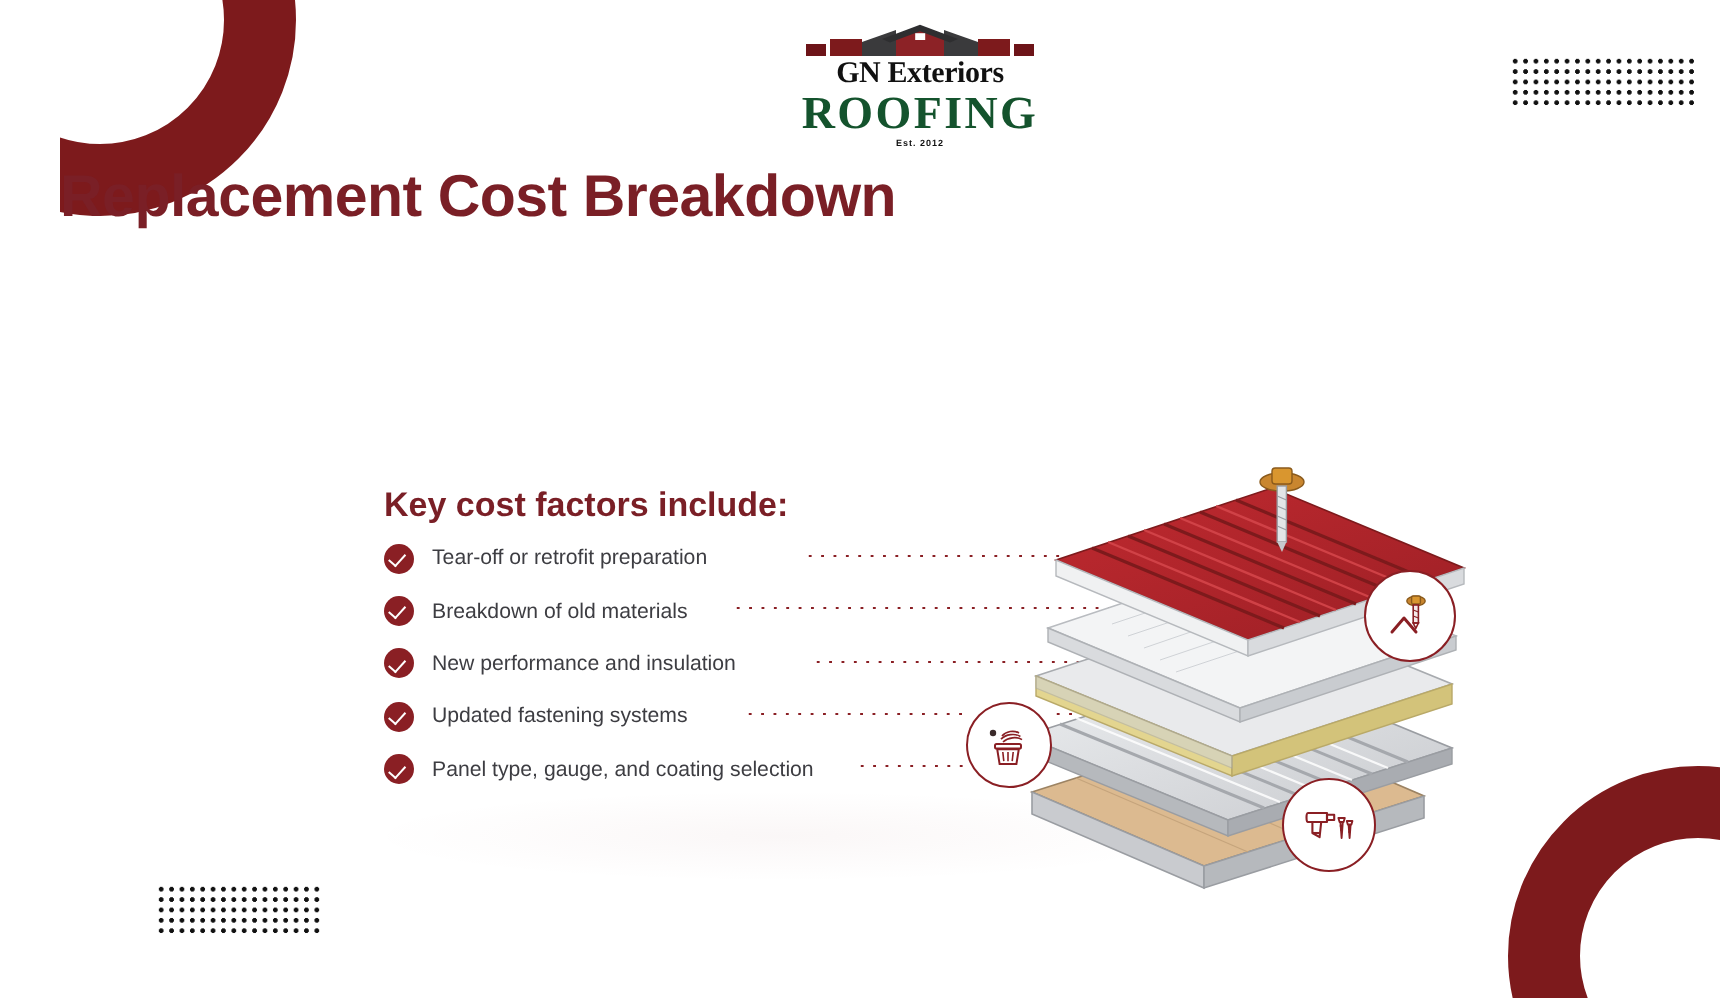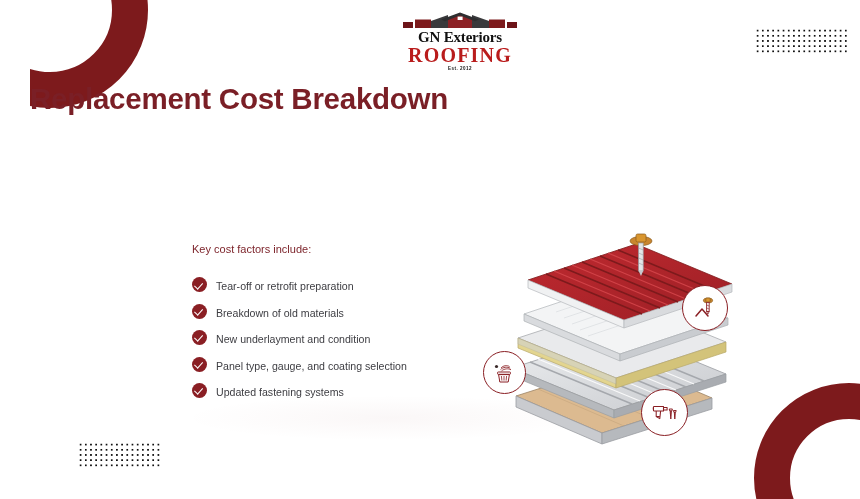--- a/index.html
+++ b/index.html
@@ -89,23 +89,23 @@
   .logo-roof svg { display: block; }
   .logo-line1 {
     font-size: 15px;
     font-weight: bold;
     color: #111111;
     letter-spacing: -0.2px;
     line-height: 1;
     font-family: "Liberation Serif", serif;
   }
   .logo-line2 {
-    font-size: 20px;
+    font-size: 23px;
     font-weight: bold;
-    color: #b91c1c;
+    color: #14532d;
     letter-spacing: 1.2px;
     line-height: 1.05;
     font-family: "Liberation Serif", serif;
   }
   .logo-est {
     font-size: 4.5px;
     font-weight: bold;
     color: #111111;
     letter-spacing: 0.5px;
     margin-top: 0px;
@@ -133,34 +133,34 @@
     width: 356px;
     color: #3d3d42;
     font-size: 10.4px;
     line-height: 1.62;
   }
   .keyline {
     position: absolute;
     left: 162px;
     top: 243px;
     color: #7a1f26;
-    font-size: 11px;
-    font-weight: normal;
+    font-size: 17px;
+    font-weight: bold;
   }
 
   
   .bullets {
     position: absolute;
     left: 162px;
     top: 266px;
     width: 300px;
   }
   .bullet {
     display: flex;
-    align-items: flex-end;
+    align-items: center;
     height: 26.4px;
   }
   .check {
     width: 15px;
     height: 15px;
     border-radius: 50%;
     background: #8a1f24;
     flex: 0 0 auto;
     position: relative;
     margin-right: 9px;
@@ -271,29 +271,29 @@
     <div class="bullet">
       <span class="check"></span>
       <span class="bullet-label">Tear-off or retrofit preparation</span>
     </div>
     <div class="bullet">
       <span class="check"></span>
       <span class="bullet-label">Breakdown of old materials</span>
     </div>
     <div class="bullet">
       <span class="check"></span>
-      <span class="bullet-label">New underlayment and condition</span>
+      <span class="bullet-label">New performance and insulation</span>
+    </div>
+    <div class="bullet">
+      <span class="check"></span>
+      <span class="bullet-label">Updated fastening systems</span>
     </div>
     <div class="bullet">
       <span class="check"></span>
       <span class="bullet-label">Panel type, gauge, and coating selection</span>
-    </div>
-    <div class="bullet">
-      <span class="check"></span>
-      <span class="bullet-label">Updated fastening systems</span>
     </div>
   </div>
 
   <div class="connector" style="left:372px; top:277px; width:162px;"></div>
   <div class="connector" style="left:336px; top:303px; width:196px;"></div>
   <div class="enddot" style="left:532px; top:300px;"></div>
   <div class="connector" style="left:376px; top:330px; width:152px;"></div>
   <div class="enddot ringed" style="left:526px; top:327px;"></div>
   <div class="connector" style="left:342px; top:356px; width:110px;"></div>
   <div class="connector" style="left:496px; top:356px; width:22px;"></div>

